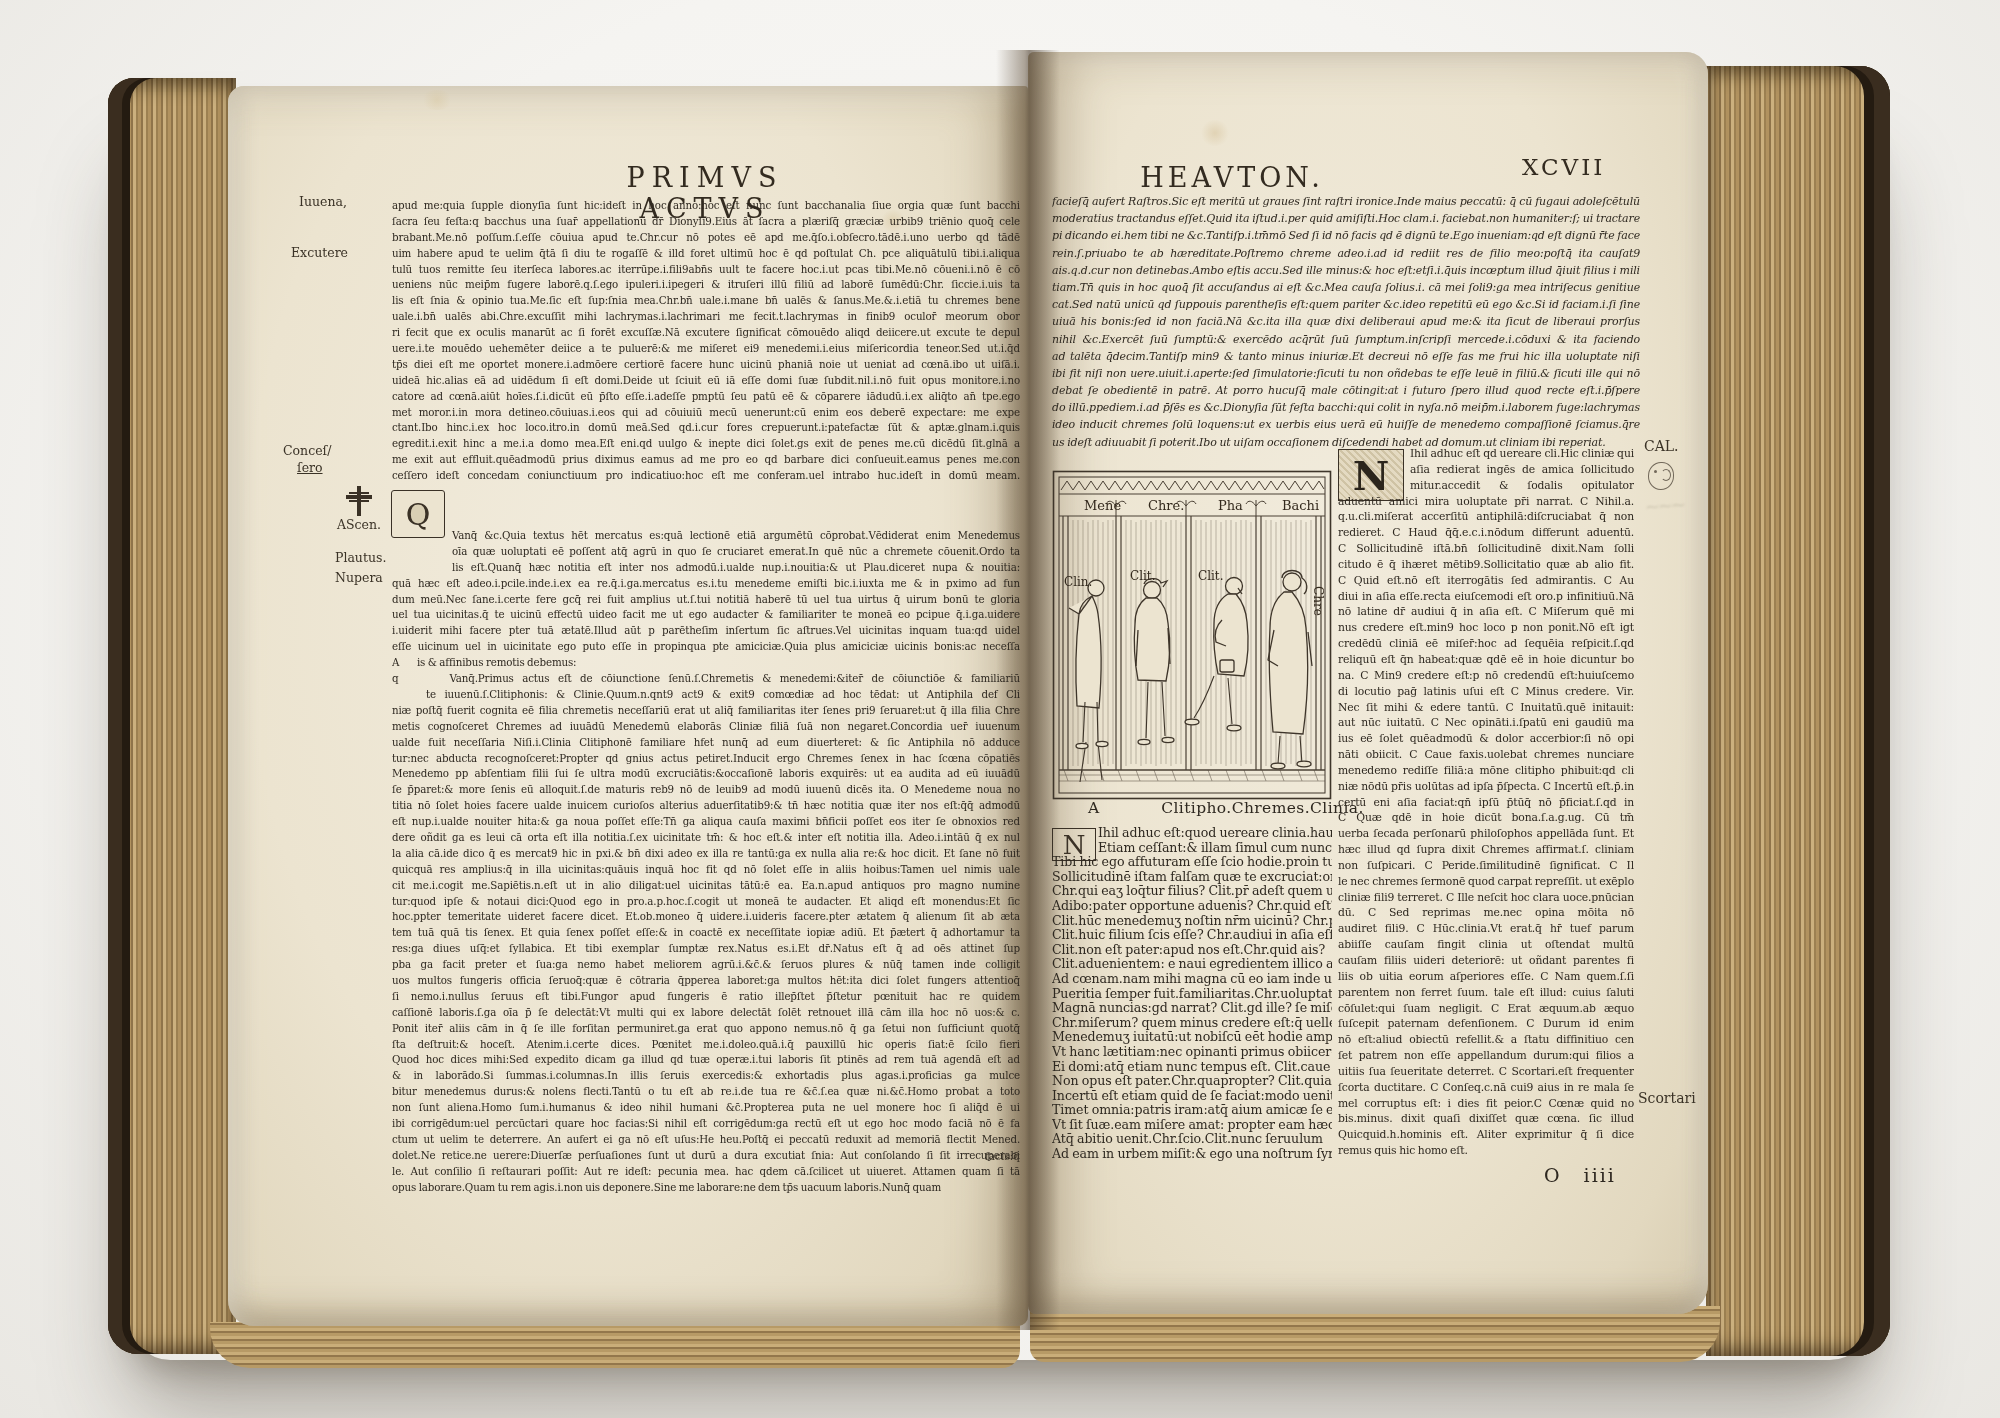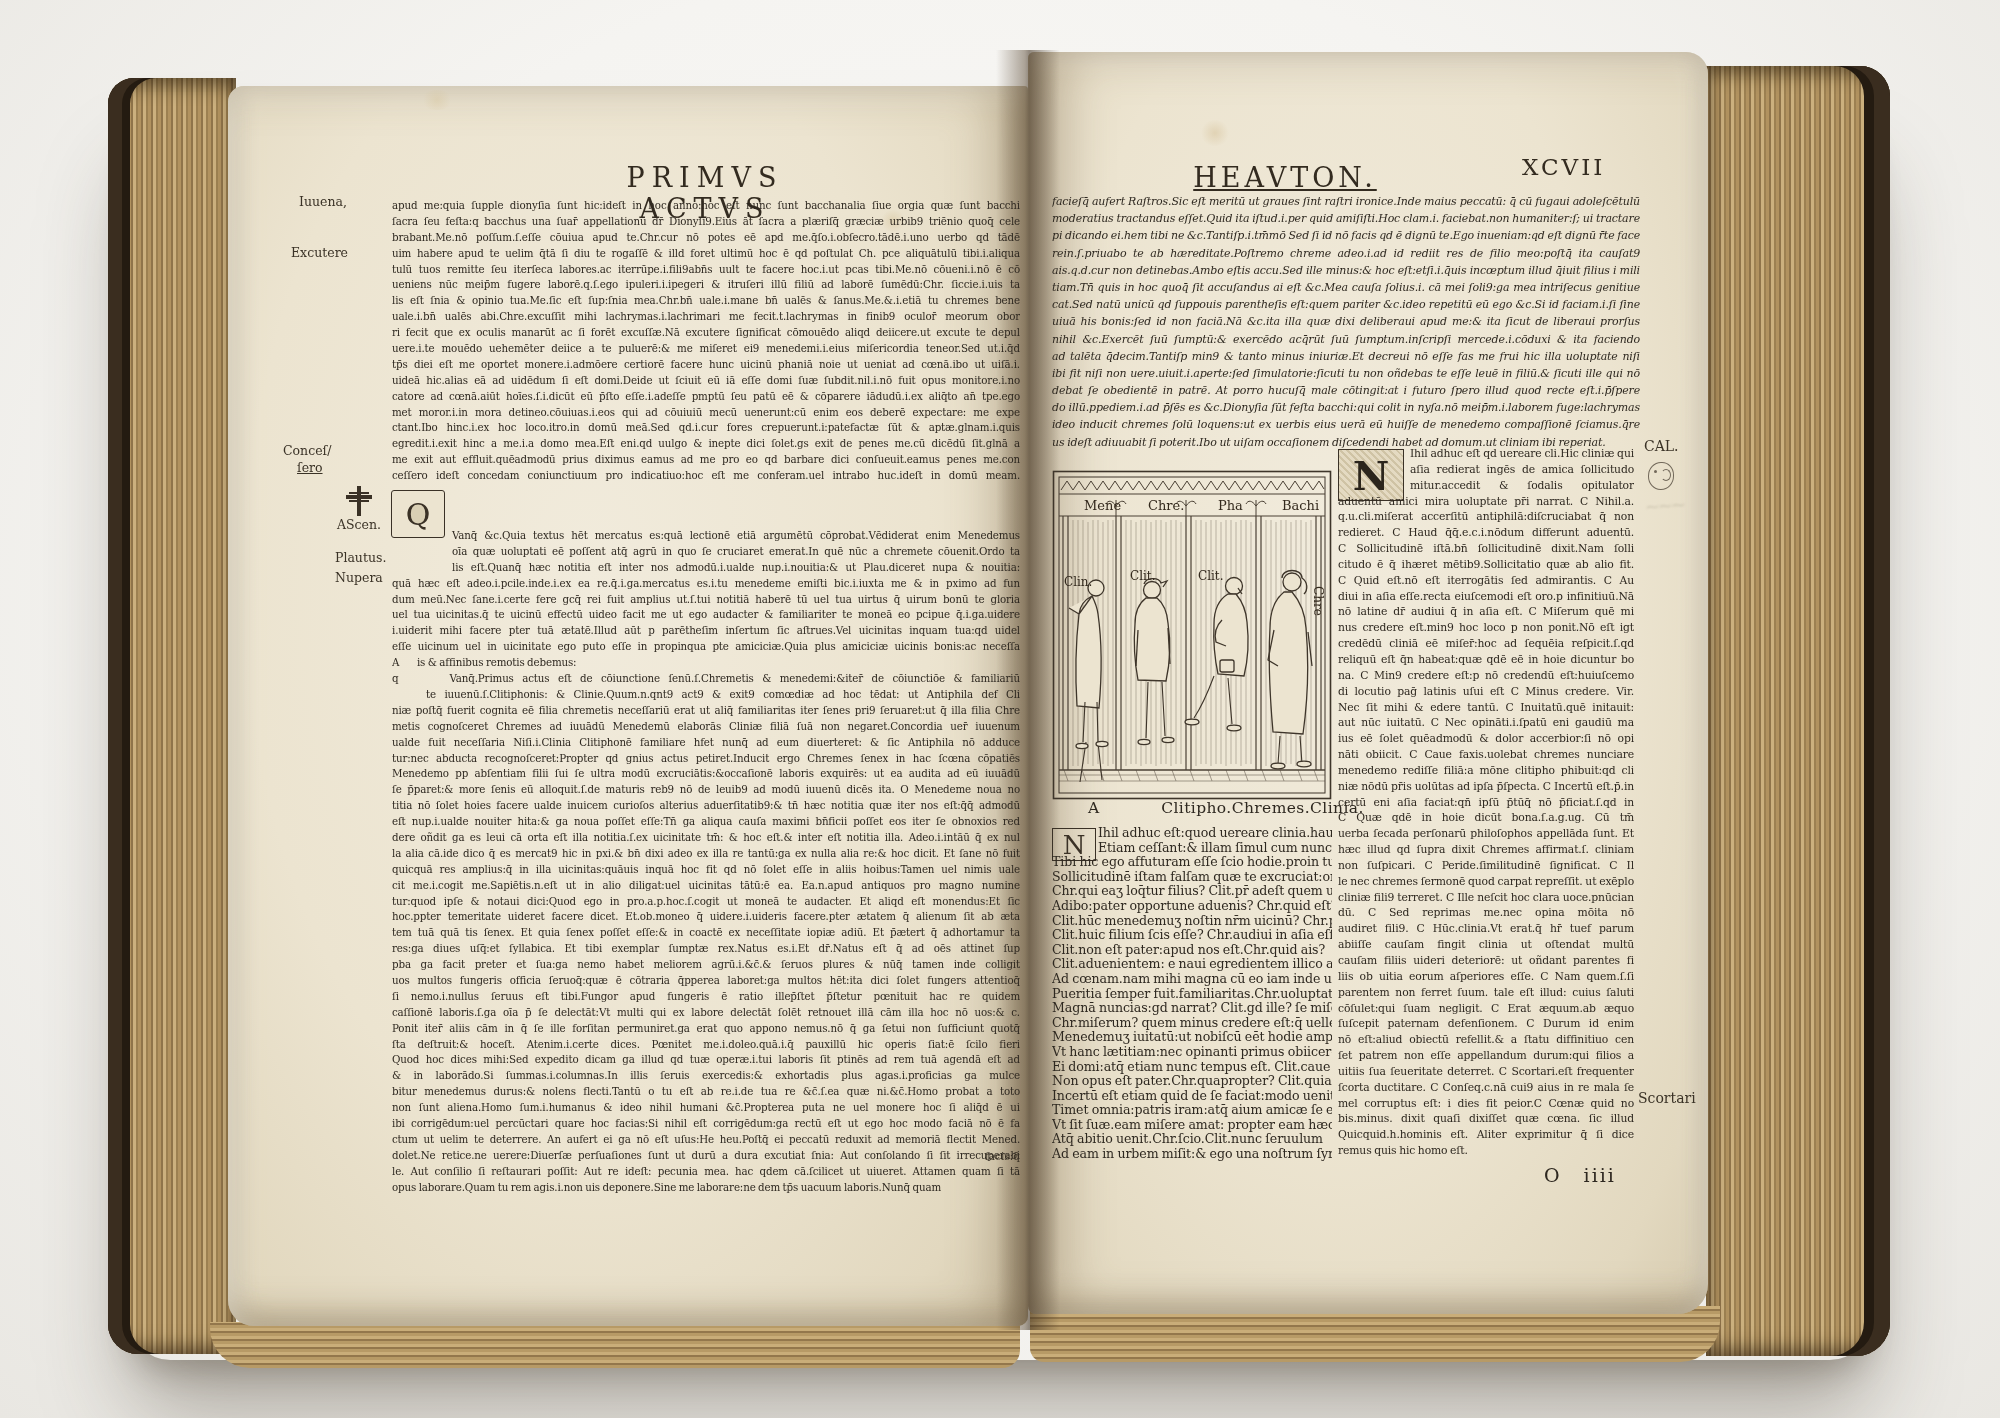--- a/index.html
+++ b/index.html
@@ -160,21 +160,21 @@
       <div class="tl">non ſunt aliena.Homo ſum.i.humanus &amp; ideo nihil humani &amp;c̄.Propterea puta ne uel monere hoc ſi aliq̄d ē ui</div>
       <div class="tl">ibi corrigēdum:uel percūctari quare hoc facias:Si nihil eſt corrigēdum:ga rectū eſt ut ego hoc modo faciā nō ē fa</div>
       <div class="tl">ctum ut uelim te deterrere. An aufert ei ga nō eſt uſus:He heu.Poſtq̄ ei peccatū reduxit ad memoriā flectit Mened.</div>
       <div class="tl">dolet.Ne retice.ne uerere:Diuerſæ perſuaſiones ſunt ut durū a dura excutiat ſnia: Aut conſolando ſi ſit irrecuperabi</div>
       <div class="tl">le. Aut conſilio ſi reſtaurari poſſit: Aut re ideſt: pecunia mea. hac qdem cā.ſcilicet ut uiueret. Attamen quam ſi tā</div>
       <div class="tl tl-short">opus laborare.Quam tu rem agis.i.non uis deponere.Sine me laborare:ne dem tp̄s uacuum laboris.Nunq̄ quam</div>
     </div>
 
   <div class="catchword">facis:q̄</div>
 
-  <div class="rtitle" style="left:1145px;top:162px;width:280px;text-align:center;letter-spacing:4px;text-decoration:underline;">HEAVTON.</div>
+  <div class="rtitle" style="left:1092px;top:162px;width:280px;text-align:center;letter-spacing:4px;">HEAVTON.</div>
   <div class="folio" style="left:1522px;top:154px;">XCVII</div>
 
   <div class="lines lines-rtop just">
       <div class="tl">facieſq̄ aufert Raſtros.Sic eſt meritū ut graues ſint raſtri ironice.Inde maius peccatū: q̄ cū fugaui adoleſcētulū quare</div>
       <div class="tl">moderatius tractandus eſſet.Quid ita iſtud.i.per quid amiſiſti.Hoc clam.i. faciebat.non humaniter:ſ; ui tractare cæ</div>
       <div class="tl">pi dicando ei.hem tibi ne &amp;c.Tantiſp.i.tm̄mō Sed ſi id nō facis qd ē dignū te.Ego inueniam:qd eſt dignū r̄te face</div>
       <div class="tl">rein.ſ.priuabo te ab hæreditate.Poſtremo chreme adeo.i.ad id rediit res de filio meo:poſtq̄ ita cauſat9 ſum.Quid</div>
       <div class="tl">ais.q.d.cur non detinebas.Ambo eſtis accu.Sed ille minus:&amp; hoc eſt:etſi.i.q̄uis incœptum illud q̄iuit filius i mili</div>
       <div class="tl">tiam.Tn̄ quis in hoc quoq̄ ſit accuſandus ai eſt &amp;c.Mea cauſa ſolius.i. cā mei ſoli9:ga mea intriſecus genitiue ſignifi</div>
       <div class="tl">cat.Sed natū unicū qd ſuppouis parentheſis eſt:quem pariter &amp;c.ideo repetitū eū ego &amp;c.Si id faciam.i.ſi ſine illo</div>

